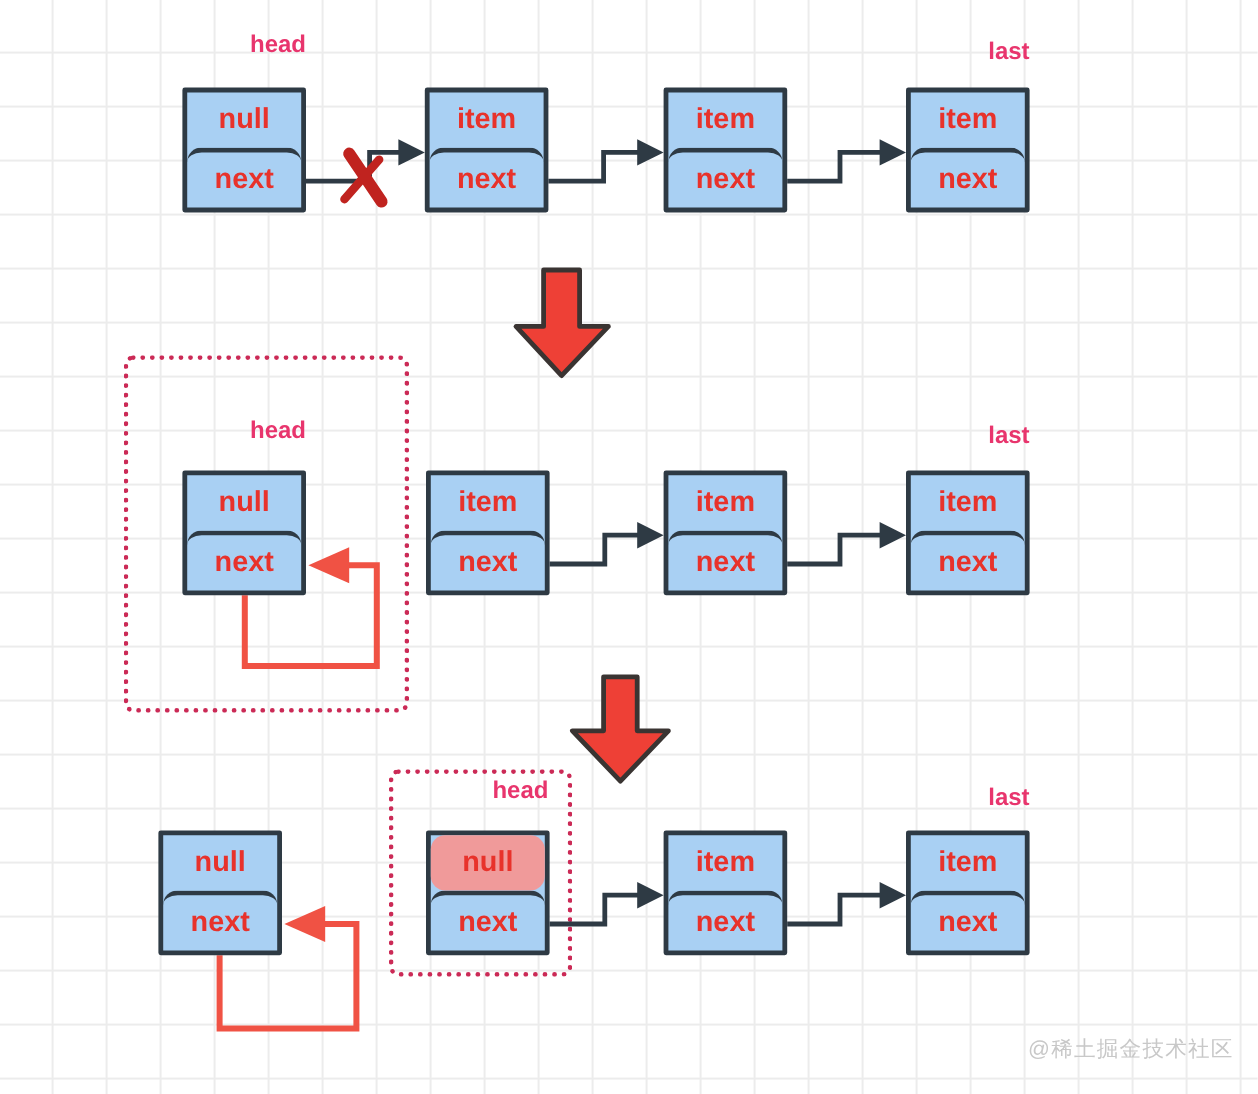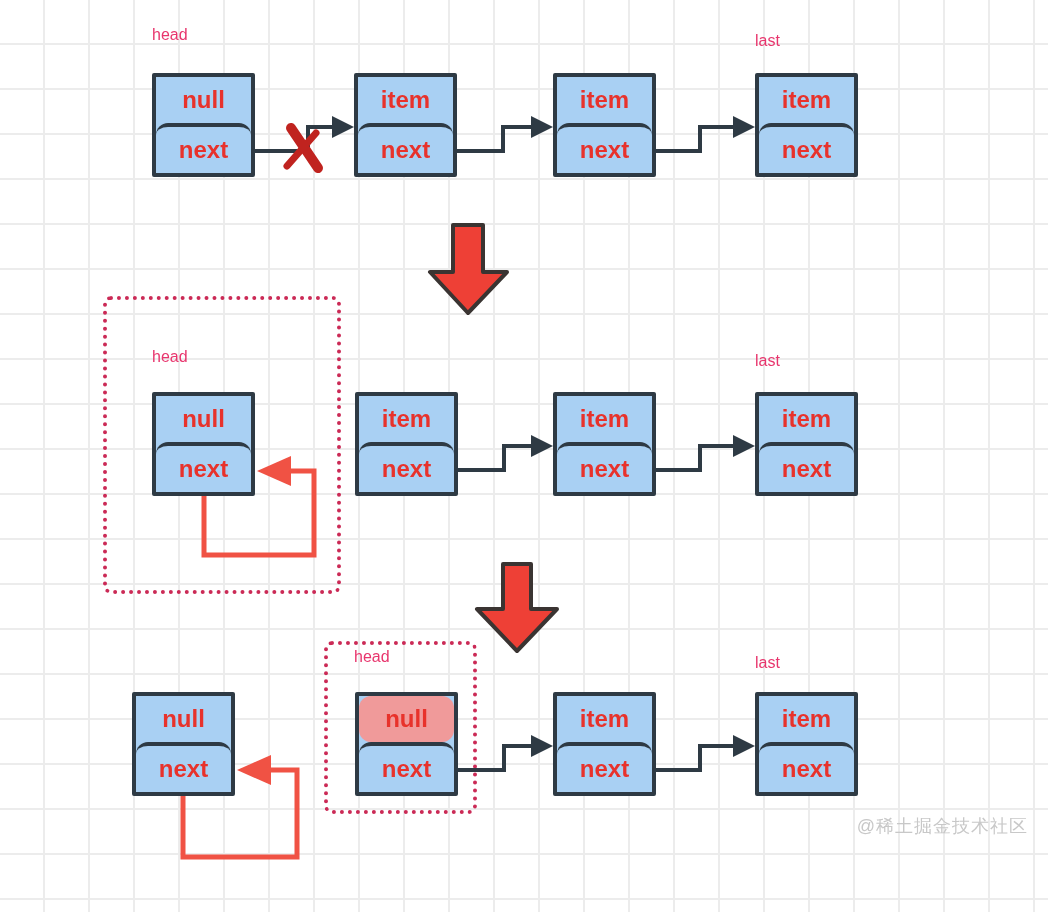--- a/index.html
+++ b/index.html
@@ -24,39 +24,39 @@
     border:4px solid var(--node-border);border-radius:2px;
     background:var(--node-fill);display:flex;flex-direction:column;z-index:4;
   }
   .cell{
     flex:1;display:flex;align-items:center;justify-content:center;
     font-size:24px;font-weight:bold;color:var(--value-text);border-radius:12px;
   }
   .cell + .cell{border-top:4px solid var(--node-border);}
   .cell.removed{background:var(--removed-cell-fill);}
   .ptr-label{
-    position:absolute;width:103px;text-align:left;font-size:16px;
-    font-weight:normal;color:var(--pointer-label);z-index:4;
+    position:absolute;width:103px;text-align:right;font-size:20px;
+    font-weight:bold;color:var(--pointer-label);z-index:4;
   }
   svg.connector{position:absolute;overflow:visible;z-index:3;}
   svg.loop{position:absolute;overflow:visible;z-index:2;}
   svg.bigarrow{position:absolute;overflow:visible;z-index:5;}
   svg.xmark{position:absolute;overflow:visible;z-index:6;}
   .link{fill:none;stroke:var(--node-border);stroke-width:4;}
   .linkhead{fill:var(--node-border);}
   .loopline{fill:none;stroke:var(--loop-arrow);stroke-width:5;}
   .loophead{fill:var(--loop-arrow);}
   .bigpoly{fill:var(--big-arrow);stroke:var(--big-arrow-border);stroke-width:4;stroke-linejoin:round;}
   .xline{stroke:var(--x-mark);stroke-linecap:round;fill:none;}
   .dotted-box{
     position:absolute;box-sizing:border-box;border:4px dotted var(--dotted-box);
     border-radius:8px;z-index:1;
   }
   .watermark{
-    position:absolute;top:814px;right:20px;font-size:18px;letter-spacing:1px;
+    position:absolute;top:862px;right:20px;font-size:18px;letter-spacing:1px;
     color:var(--watermark);z-index:1;font-weight:400;
   }
 </style>
 </head>
 <body>
 
 <div class="canvas">
 
   <div class="ptr-label" style="left:152px;top:26px;">head</div>
   <div class="ptr-label" style="left:755px;top:32px;">last</div>

